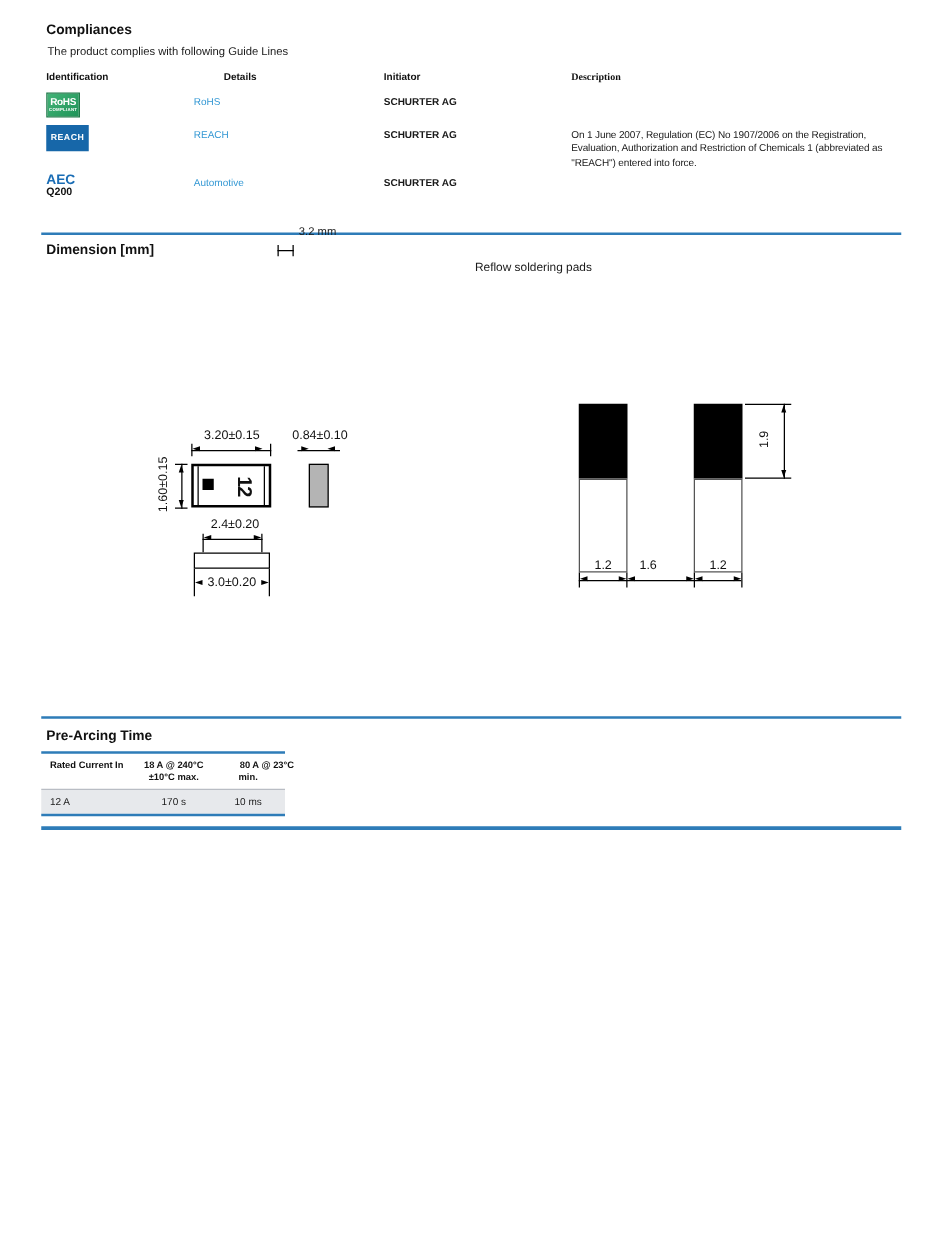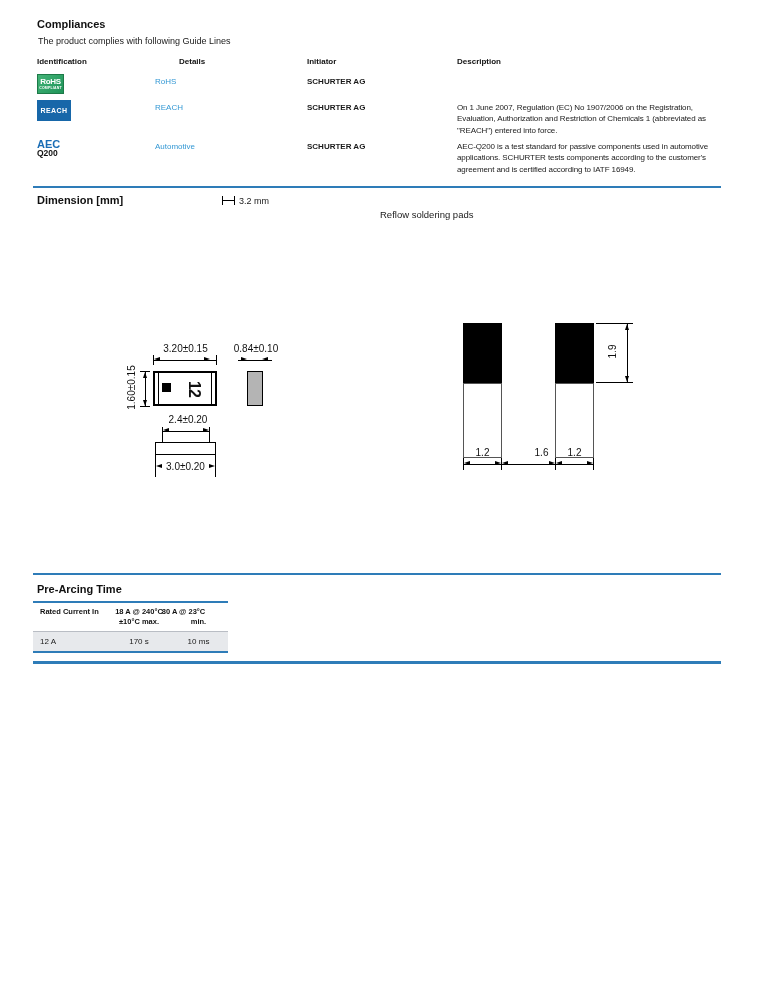--- a/index.html
+++ b/index.html
@@ -52,48 +52,47 @@
 <body>
 
 <div id="page">
 
   <div class="sec-title" style="left:37px; top:18px;">Compliances</div>
   <div class="sub" style="left:38px; top:36px;">The product complies with following Guide Lines</div>
 
   <div class="th" style="left:37px; top:57px;text-align:center;">Identification</div>
   <div class="th" style="left:155px; top:57px;padding-left:24px;">Details</div>
   <div class="th" style="left:307px; top:57px;">Initiator</div>
-  <div class="th" style="left:457px; top:57px;">Description</div>
+  <div class="th" style="left:457px; top:57px;font-family:Liberation Serif, serif;">Description</div>
 
   <div class="badge-rohs">
     <span class="l1">RoHS</span>
     <span class="l2">COMPLIANT</span>
   </div>
   <div class="link" style="left:155px; top:77px;">RoHS</div>
   <div class="td" style="left:307px; top:77px; font-weight:bold;">SCHURTER AG</div>
 
   <div class="badge-reach">REACH</div>
   <div class="link" style="left:155px; top:103px;">REACH</div>
   <div class="td" style="left:307px; top:103px; font-weight:bold;">SCHURTER AG</div>
   <div class="desc" style="left:457px; top:102px;">On 1 June 2007, Regulation (EC) No 1907/2006 on the Registration, Evaluation, Authorization and Restriction of Chemicals 1 (abbreviated as "REACH") entered into force.</div>
 
   <div class="aec-l1">AEC</div>
   <div class="aec-l2">Q200</div>
   <div class="link" style="left:155px; top:142px;">Automotive</div>
   <div class="td" style="left:307px; top:142px; font-weight:bold;">SCHURTER AG</div>
-  <div class="desc" style="left:457px; top:141px;">AEC-Q200 is a test standard for passive components used in automotive applications. SCHURTER tests components according to the customer's agreement and is certified according to IATF 16949.</div>
 
   <div class="bluebar" style="left:33px; top:186px; width:688px; height:2px;"></div>
 
   <div class="sec-title" style="left:37px; top:194px;">Dimension [mm]</div>
 
   <div class="vline" style="left:222px; top:196px; height:9px;"></div>
   <div class="vline" style="left:234px; top:196px; height:9px;"></div>
   <div class="hline" style="left:222px; top:200px; width:13px;"></div>
-  <div class="sub" style="left:239px; top:196px;">3.2 mm</div>
+  <div class="sub" style="left:239px; top:180px;">3.2 mm</div>
 
   <div class="sub" style="left:380px; top:209px; font-size:9.5px;">Reflow soldering pads</div>
 
   <div class="dimlbl" style="left:143px; top:343px; width:85px;">3.20±0.15</div>
   <div class="hline" style="left:153px; top:360px; width:64px;"></div>
   <div class="vline" style="left:153px; top:355px; height:10px;"></div>
   <div class="vline" style="left:216px; top:355px; height:10px;"></div>
   <div class="arr arr-l" style="left:154px; top:357px;"></div>
   <div class="arr arr-r" style="left:204px; top:357px;"></div>
 
@@ -142,39 +141,39 @@
   <div class="vline" style="left:593px; top:458px; height:12px;"></div>
   <div class="hline" style="left:463px; top:464px; width:130px;"></div>
   <div class="arr arr-l" style="left:464px; top:461px;"></div>
   <div class="arr arr-r" style="left:495px; top:461px;"></div>
   <div class="arr arr-l" style="left:502px; top:461px;"></div>
   <div class="arr arr-r" style="left:549px; top:461px;"></div>
   <div class="arr arr-l" style="left:556px; top:461px;"></div>
   <div class="arr arr-r" style="left:587px; top:461px;"></div>
 
   <div class="dimlbl" style="left:463px; top:447px; width:39px;">1.2</div>
-  <div class="dimlbl" style="left:515px; top:447px; width:53px;">1.6</div>
+  <div class="dimlbl" style="left:492px; top:447px; width:53px;">1.6</div>
   <div class="dimlbl" style="left:555px; top:447px; width:39px;">1.2</div>
 
   <div class="hline" style="left:596px; top:323px; width:37px;"></div>
   <div class="hline" style="left:596px; top:382px; width:37px;"></div>
   <div class="vline" style="left:627px; top:323px; height:60px;"></div>
   <div class="arr arr-u" style="left:625px; top:324px;"></div>
   <div class="arr arr-d" style="left:625px; top:376px;"></div>
   <div class="dimlbl rot-ccw" style="left:587px; top:346px; width:50px;">1.9</div>
 
   <div class="bluebar" style="left:33px; top:573px; width:688px; height:2px;"></div>
 
   <div class="sec-title" style="left:37px; top:583px;">Pre-Arcing Time</div>
   <div class="bluebar" style="left:33px; top:601px; width:195px; height:2px;"></div>
 
   <div class="pa-th" style="left:40px; top:607px; text-align:left;">Rated Current In</div>
   <div class="pa-th" style="left:107px; top:607px; width:64px;">18 A @ 240°C</div>
   <div class="pa-th" style="left:107px; top:617px; width:64px;">±10°C max.</div>
-  <div class="pa-th" style="left:155px; top:607px; width:57px;">80 A @ 23°C</div>
+  <div class="pa-th" style="left:185px; top:607px; width:57px;">80 A @ 23°C</div>
   <div class="pa-th" style="left:170px; top:617px; width:57px;text-align:center;">min.</div>
 
   <div class="hline" style="left:33px; top:631px; width:195px; background:#b9bdc4;"></div>
   <div class="abs" style="left:33px; top:632px; width:195px; height:19px; background:#e7e9ec;"></div>
   <div class="pa-td" style="left:40px; top:637px; text-align:left;">12 A</div>
   <div class="pa-td" style="left:107px; top:637px; width:64px;">170 s</div>
   <div class="pa-td" style="left:170px; top:637px; width:57px;">10 ms</div>
   <div class="bluebar" style="left:33px; top:651px; width:195px; height:2px;"></div>
 
   <div class="bluebar" style="left:33px; top:661px; width:688px; height:3px;"></div>

